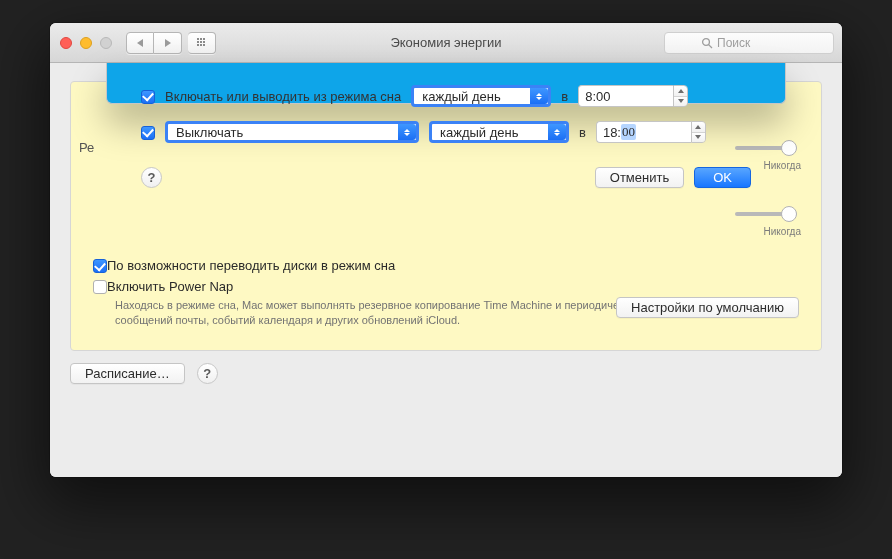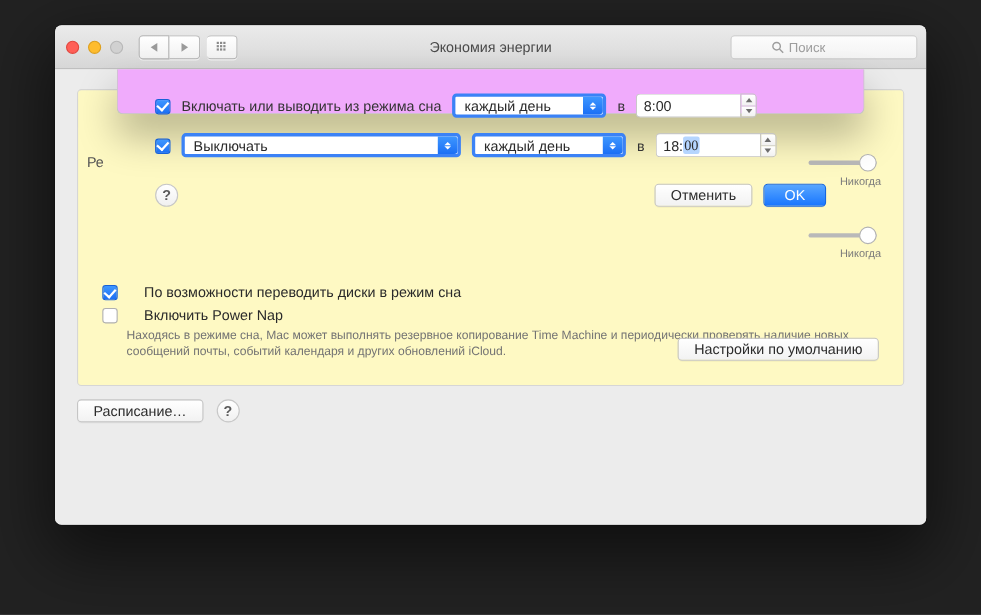--- a/index.html
+++ b/index.html
@@ -122,21 +122,21 @@
   .ghost-slider .lbl{
     position:absolute; top:28px; right:-4px; font-size:10px; color:#7b7b7b;
   }
   .gs1{ top: 50px; }
   .gs2{ top: 116px; }
 
   .options {
     margin-top: 158px;
   }
   .row-cb {
-    display:flex; align-items:flex-start; gap:24px;
+    display:flex; align-items:flex-start; gap:0;
     margin-bottom: 6px;
     font-size:13px;
   }
   .cb {
     width:14px;height:14px;flex:none;margin-top:1px;
     border-radius:3px;background:#fff;border:1px solid #b0b0b0;
     display:flex;align-items:center;justify-content:center;
   }
   .cb.checked{
     background: linear-gradient(#3e97ff,#1b6ff5);
@@ -146,21 +146,21 @@
     content:""; width:8px;height:5px; border:2px solid #fff;
     border-top:none;border-right:none; transform:rotate(-48deg);
     margin-bottom:2px;
   }
   .hint {
     font-size:11px; color:#737373; line-height:1.35;
     margin-left:22px; margin-top:-2px;
   }
 
   .defaults-btn{
-    position:absolute; right:22px; bottom:22px;
+    position:absolute; right:22px; bottom:32px;
   }
 
   .mac-btn{
     display:inline-flex;align-items:center;justify-content:center;
     height:21px; padding:0 14px;
     background:linear-gradient(#ffffff,#f2f2f2);
     border:1px solid #c5c5c5; border-radius:4px;
     font-size:13px; color:#2c2c2c;
     box-shadow:0 1px 0 rgba(0,0,0,.03);
   }
@@ -184,21 +184,21 @@
 
   
   .sheet-wrap{
     position:absolute; top:40px; left:0; right:0; height:0;
     display:flex; justify-content:center;
     pointer-events:none;
   }
   .sheet{
     pointer-events:auto;
     width: 680px;
-    background:#f0abfc;
+    background:#0ea5e9;
     border-radius:0 0 6px 6px;
     border:1px solid #c6c6c6; border-top:none;
     box-shadow: 0 20px 36px rgba(0,0,0,.28);
     padding: 22px 34px 18px 34px;
   }
 
   .sheet-row{
     display:flex; align-items:center; gap:10px;
     margin-bottom: 14px;
   }

